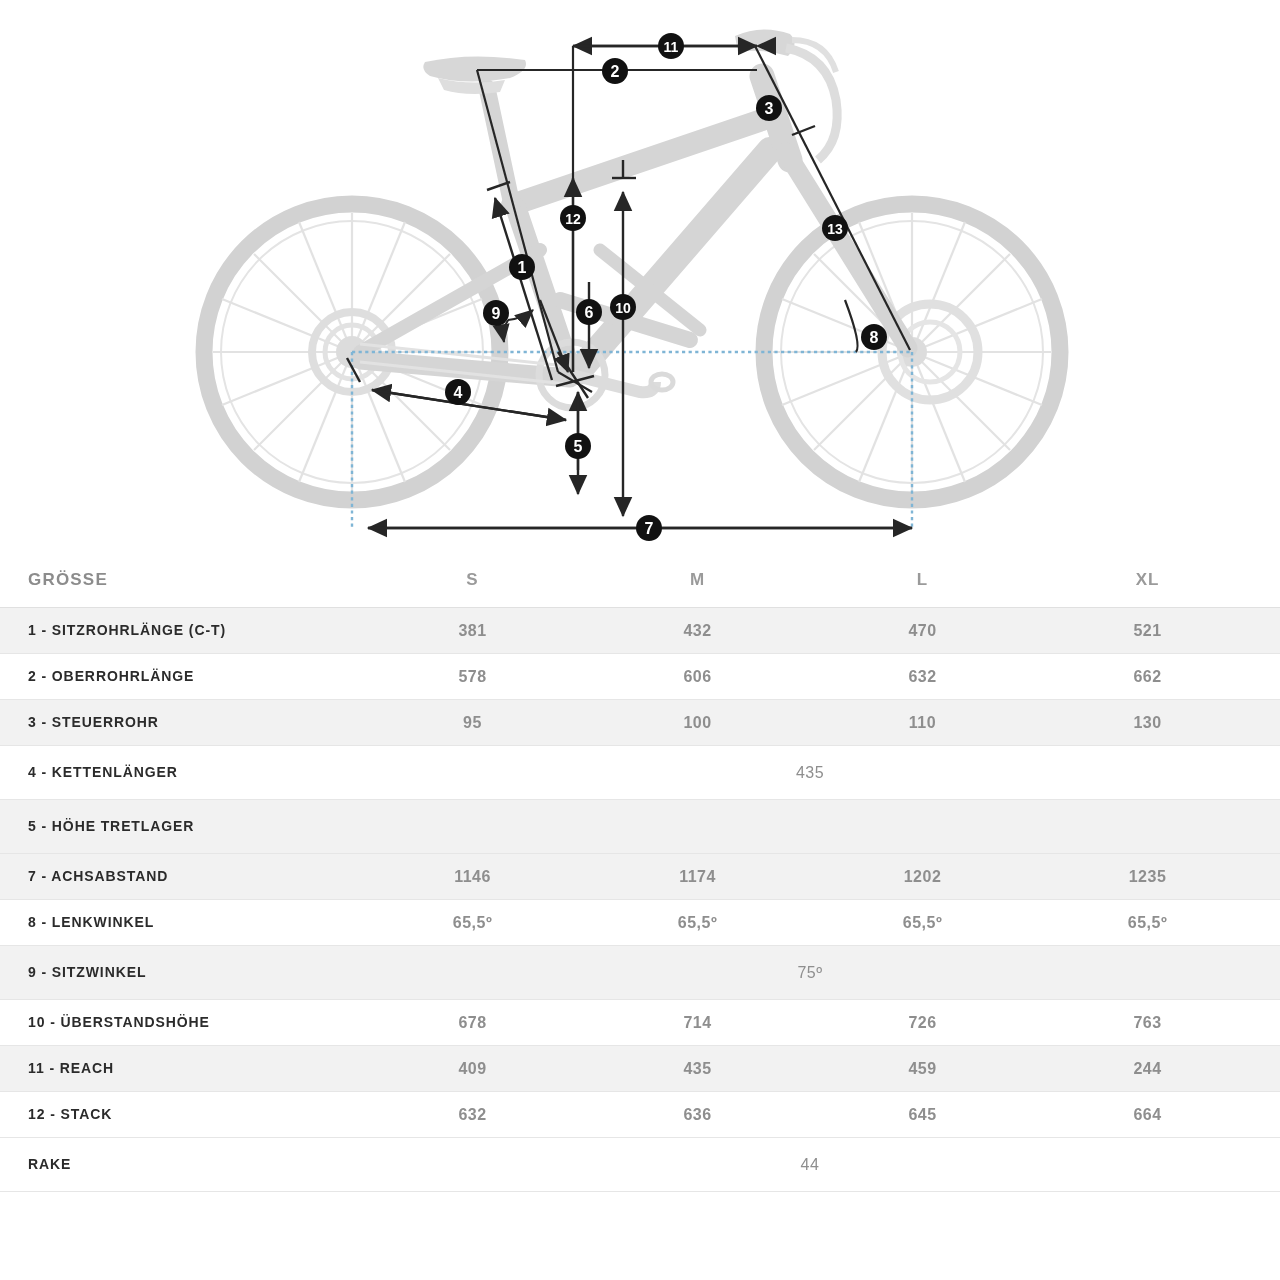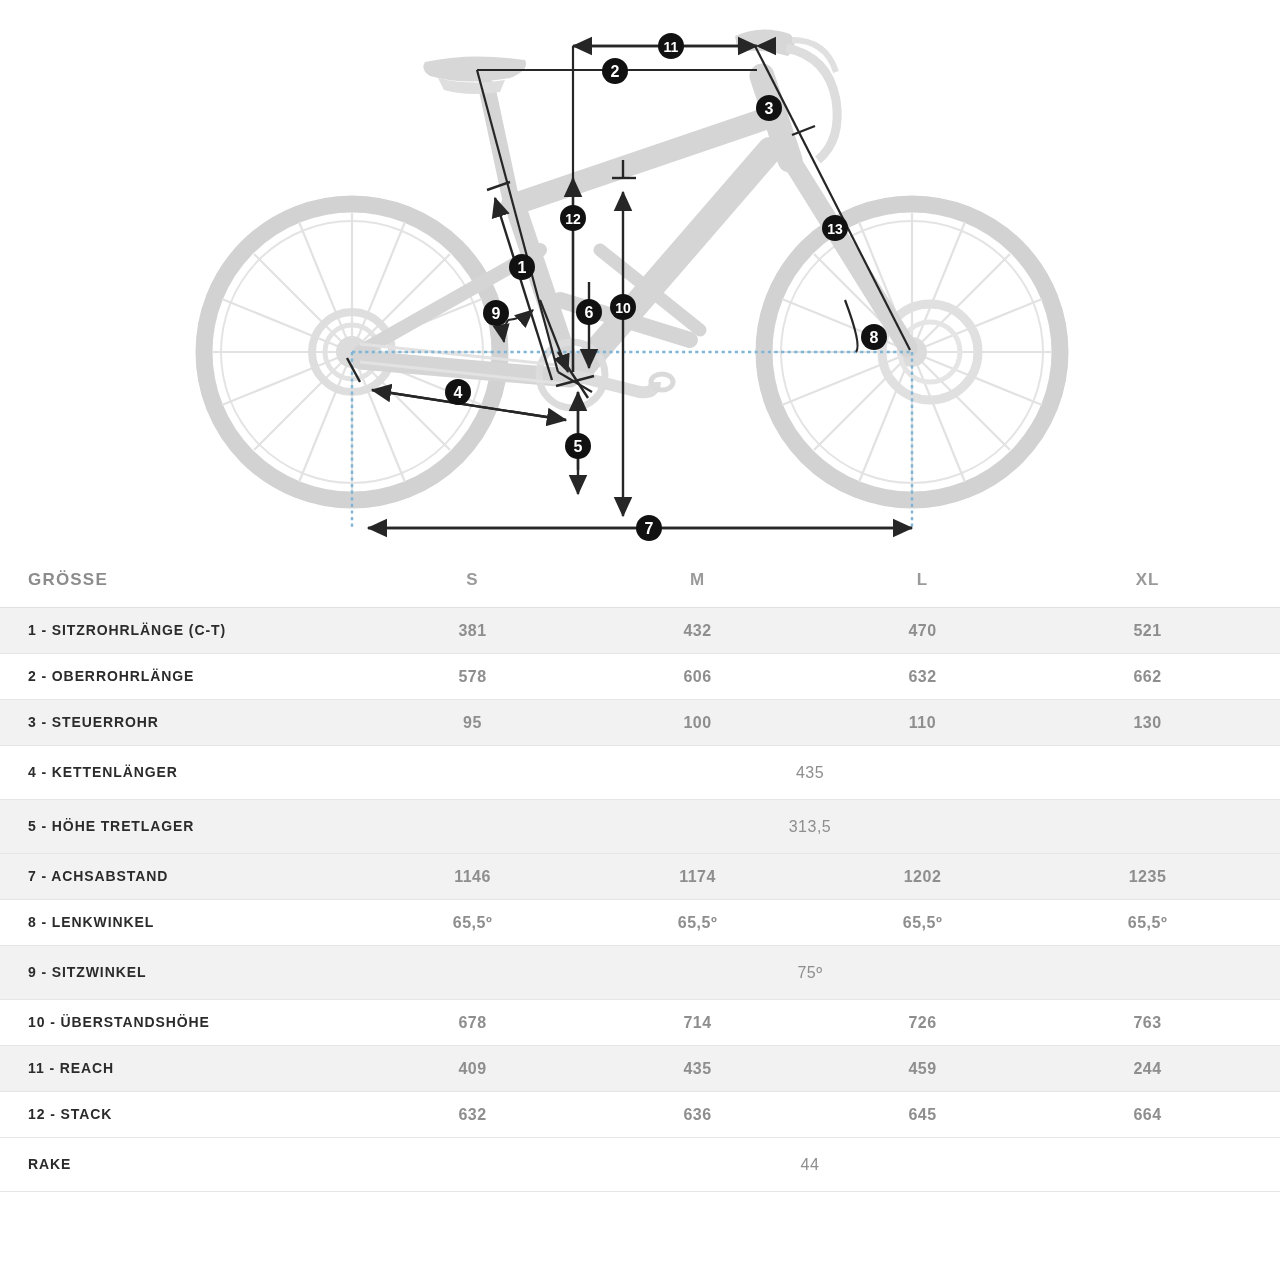--- a/index.html
+++ b/index.html
@@ -331,21 +331,20 @@
           <div class="row-cell">100</div>
           <div class="row-cell">110</div>
           <div class="row-cell">130</div>
         </div>
         <div class="geo-row plain h54">
           <div class="row-label">4 - KETTENLÄNGER</div>
           <div class="row-span">435</div>
         </div>
         <div class="geo-row shade h54">
           <div class="row-label">5 - HÖHE TRETLAGER</div>
-          <div class="row-span">313,5</div>
         </div>
         <div class="geo-row shade h46">
           <div class="row-label">7 - ACHSABSTAND</div>
           <div class="row-cell">1146</div>
           <div class="row-cell">1174</div>
           <div class="row-cell">1202</div>
           <div class="row-cell">1235</div>
         </div>
         <div class="geo-row plain h46">
           <div class="row-label">8 - LENKWINKEL</div>

